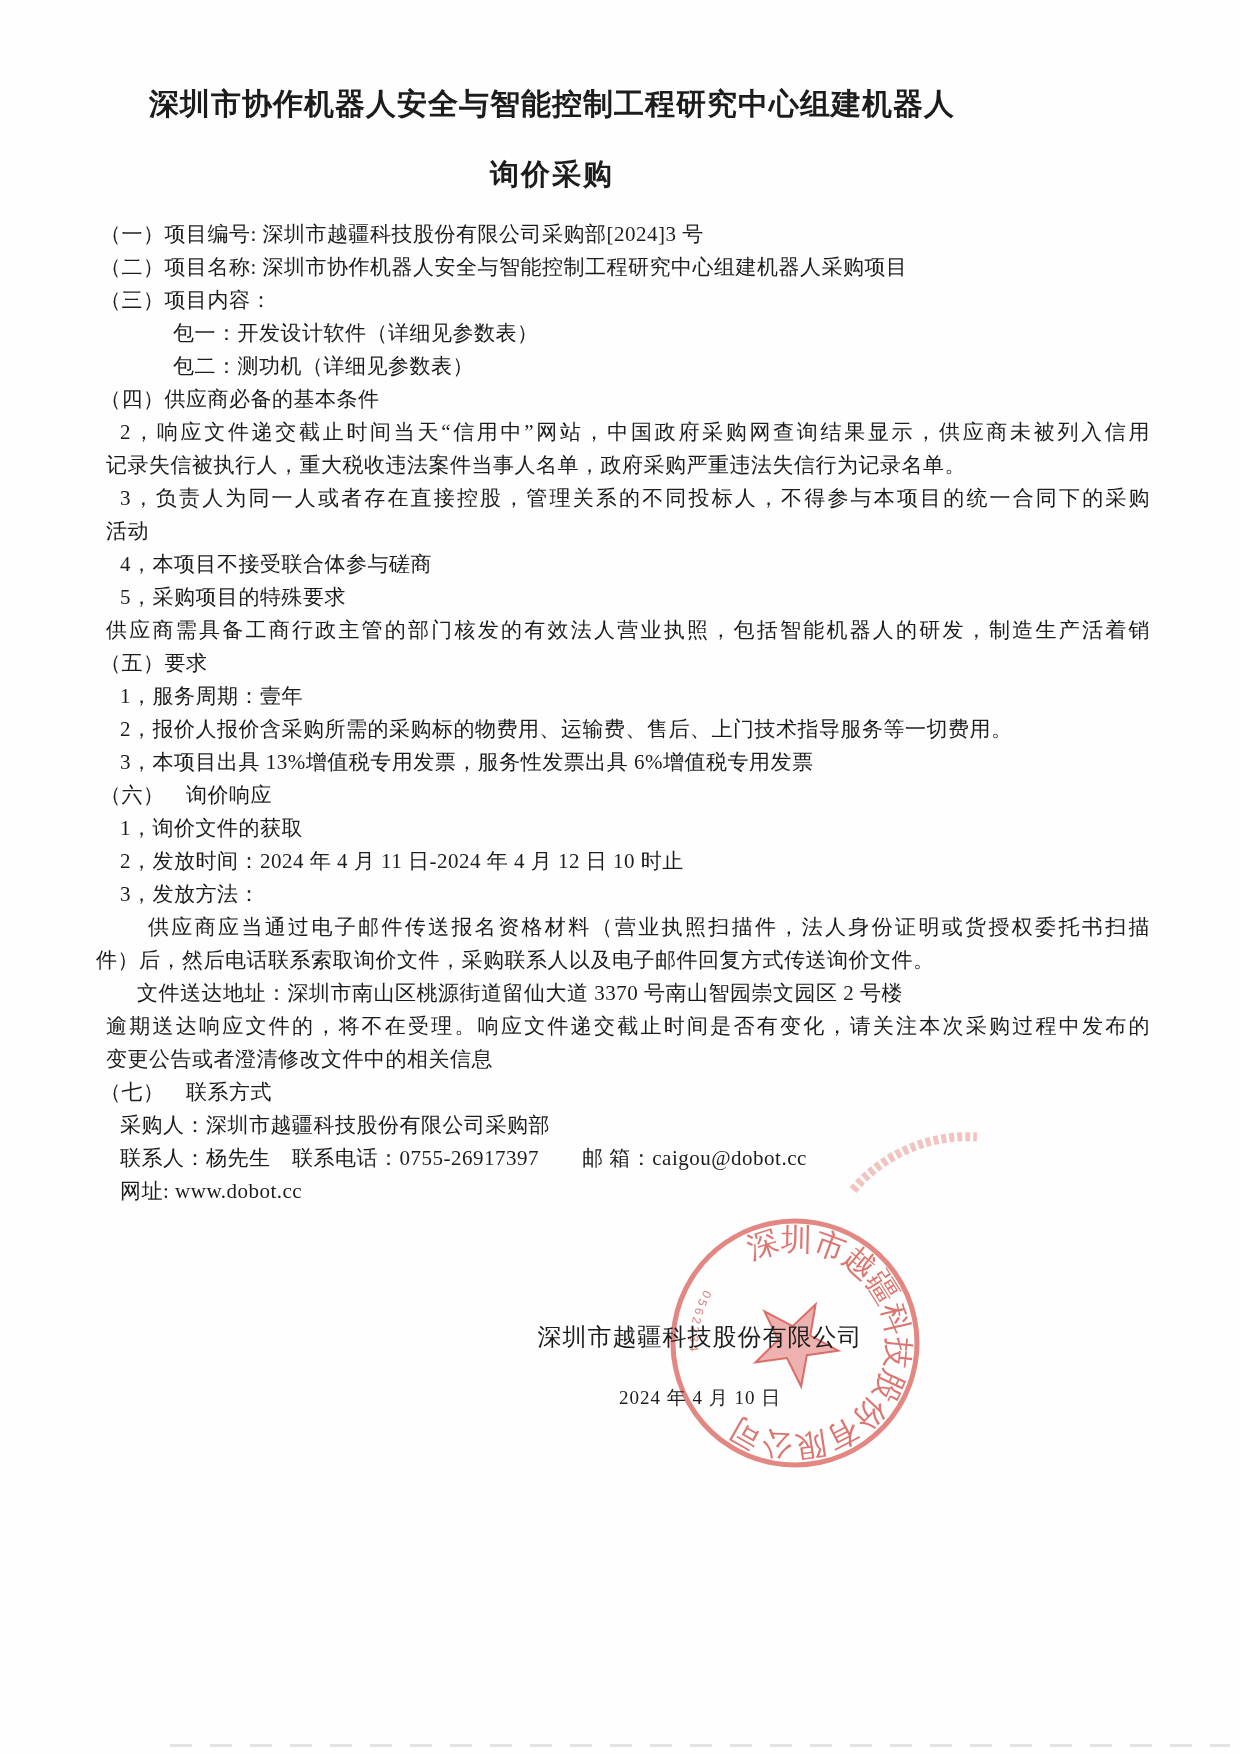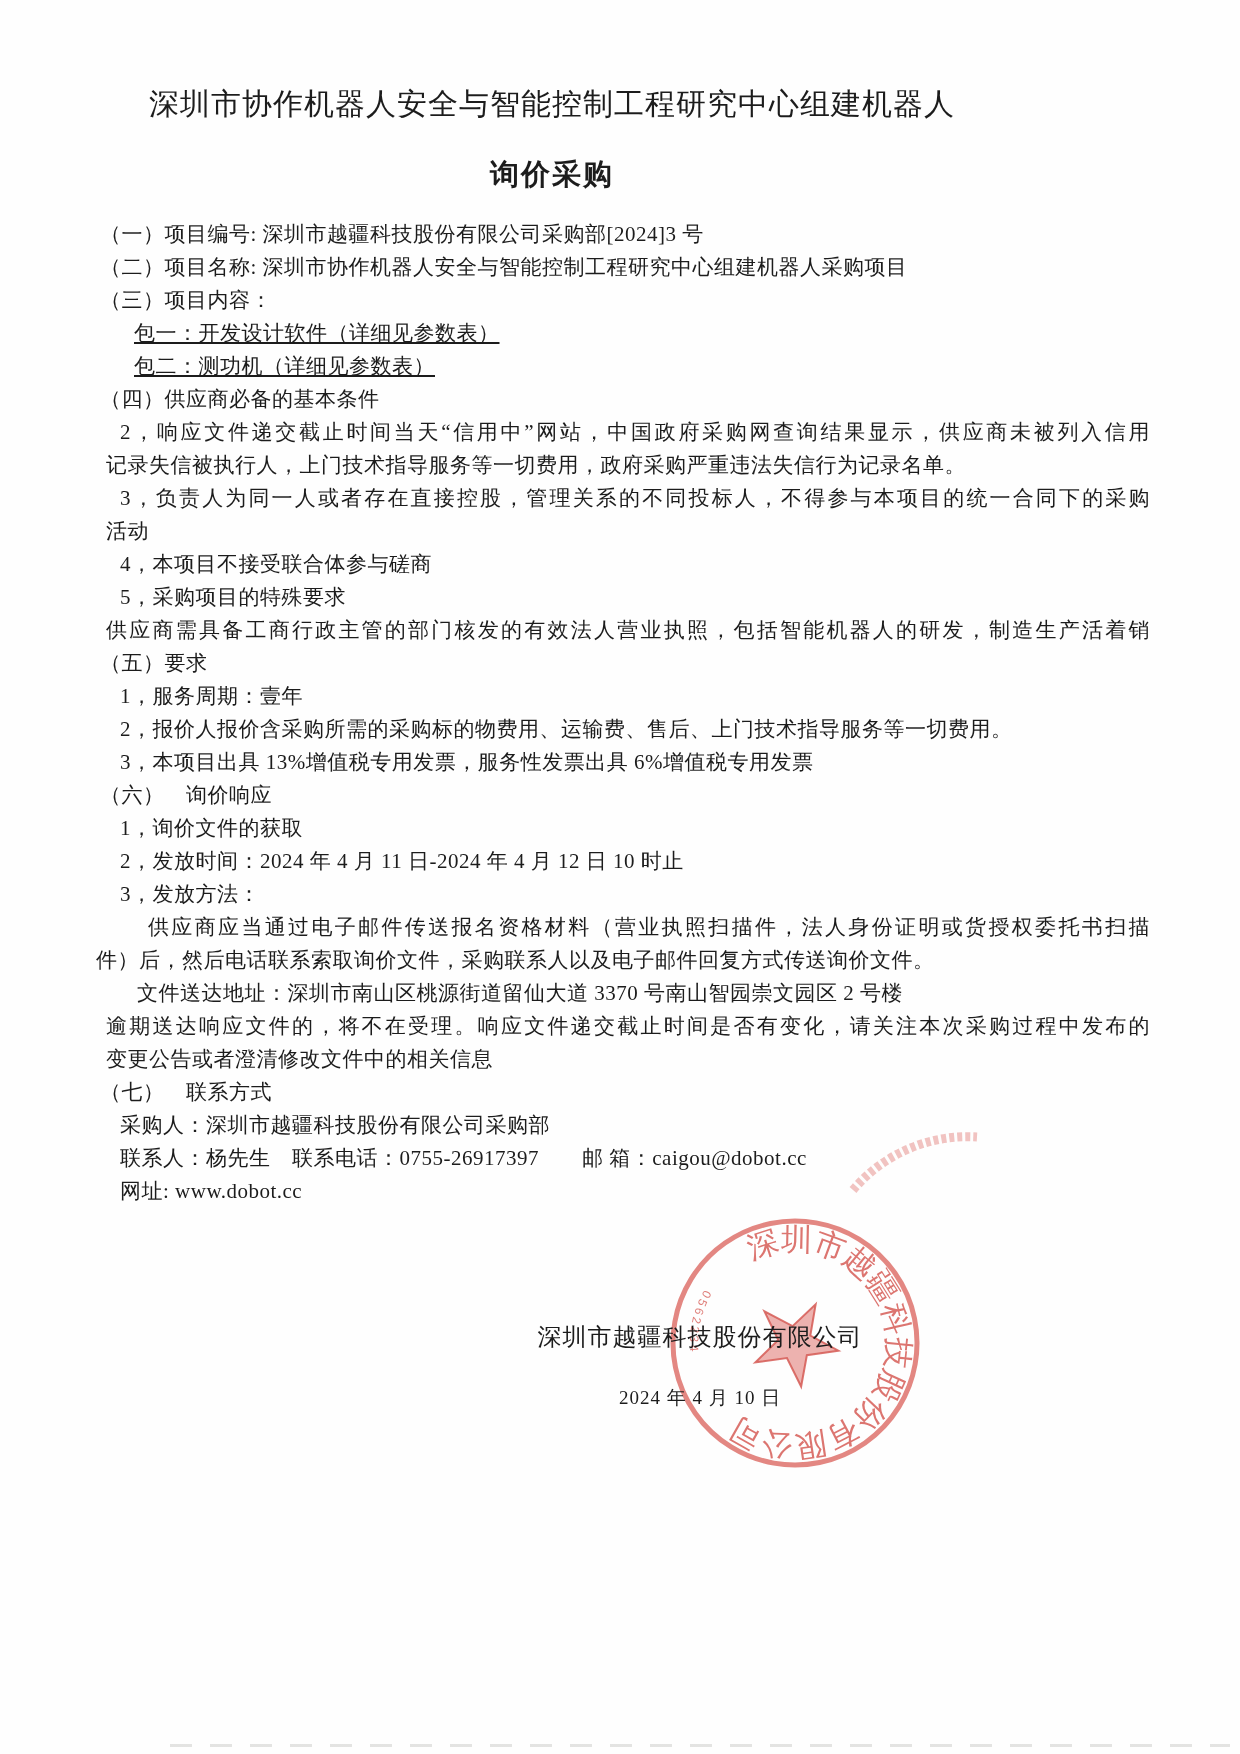--- a/index.html
+++ b/index.html
@@ -10,33 +10,33 @@
     background:#fefefe;
     overflow:hidden;
     font-family:"Liberation Serif","DejaVu Serif",serif;
     color:#1c1c1c;
   }
   .titles{
     position:absolute;left:92px;top:84px;width:920px;
     text-align:center;z-index:2;
     font-family:"Liberation Sans","DejaVu Sans",sans-serif;
   }
-  .title1{font-size:30px;font-weight:400;letter-spacing:1px;}
+  .title1{font-size:30px;font-weight:700;letter-spacing:1px;}
   .title2{font-size:29px;font-weight:700;margin-top:30px;letter-spacing:2px;}
   .body-block{
     position:absolute;left:92px;top:218px;width:1058px;z-index:2;
   }
   .line{
     font-size:21px;line-height:33px;height:33px;
     white-space:nowrap;letter-spacing:.5px;
   }
   .line.fill{white-space:normal;text-align:justify;text-align-last:justify;}
   .sec{margin-left:8px;}
   .num{margin-left:28px;}
-  .bao{margin-left:42px;text-decoration:underline;}
+  .bao{margin-left:81px;}
   .cont{margin-left:14px;}
   .ind2{margin-left:56px;}
   .cont0{margin-left:4px;}
   .num2{margin-left:45px;}
   .cont2{margin-left:28px;}
   .signature{
     position:absolute;left:440px;top:1320px;width:520px;
     text-align:center;z-index:2;
   }
   .sig-company{font-size:24px;line-height:34px;letter-spacing:1px;}
@@ -82,21 +82,21 @@
   </div>
 
   <div class="body-block">
     <div class="line sec">（一）项目编号: 深圳市越疆科技股份有限公司采购部[2024]3 号</div>
     <div class="line sec">（二）项目名称: 深圳市协作机器人安全与智能控制工程研究中心组建机器人采购项目</div>
     <div class="line sec">（三）项目内容：</div>
     <div class="line bao">包一：开发设计软件（详细见参数表）</div>
     <div class="line bao">包二：测功机（详细见参数表）</div>
     <div class="line sec">（四）供应商必备的基本条件</div>
     <div class="line num fill">2，响应文件递交截止时间当天“信用中”网站，中国政府采购网查询结果显示，供应商未被列入信用</div>
-    <div class="line cont">记录失信被执行人，上门技术指导服务等一切费用，政府采购严重违法失信行为记录名单。</div>
+    <div class="line cont">记录失信被执行人，重大税收违法案件当事人名单，政府采购严重违法失信行为记录名单。</div>
     <div class="line num fill">3，负责人为同一人或者存在直接控股，管理关系的不同投标人，不得参与本项目的统一合同下的采购</div>
     <div class="line cont">活动</div>
     <div class="line num">4，本项目不接受联合体参与磋商</div>
     <div class="line num">5，采购项目的特殊要求</div>
     <div class="line cont fill">供应商需具备工商行政主管的部门核发的有效法人营业执照，包括智能机器人的研发，制造生产活着销</div>
     <div class="line sec">（五）要求</div>
     <div class="line num">1，服务周期：壹年</div>
     <div class="line num">2，报价人报价含采购所需的采购标的物费用、运输费、售后、上门技术指导服务等一切费用。</div>
     <div class="line num">3，本项目出具 13%增值税专用发票，服务性发票出具 6%增值税专用发票</div>
     <div class="line sec">（六）　询价响应</div>

